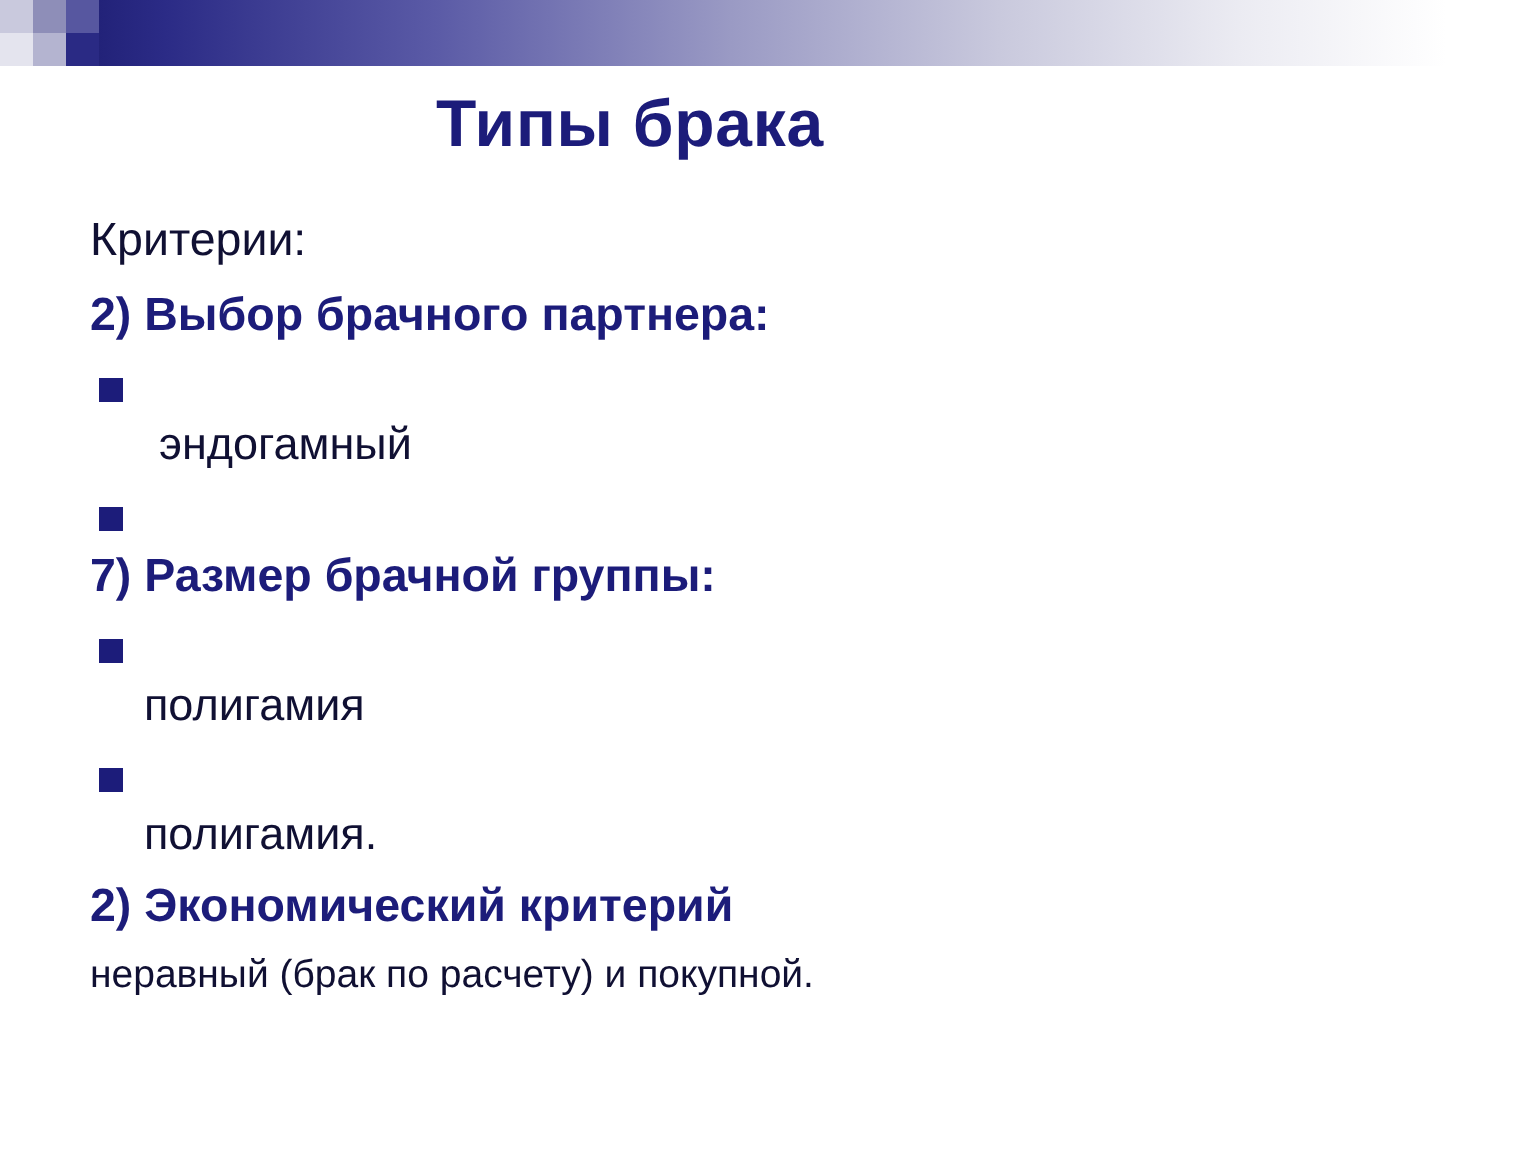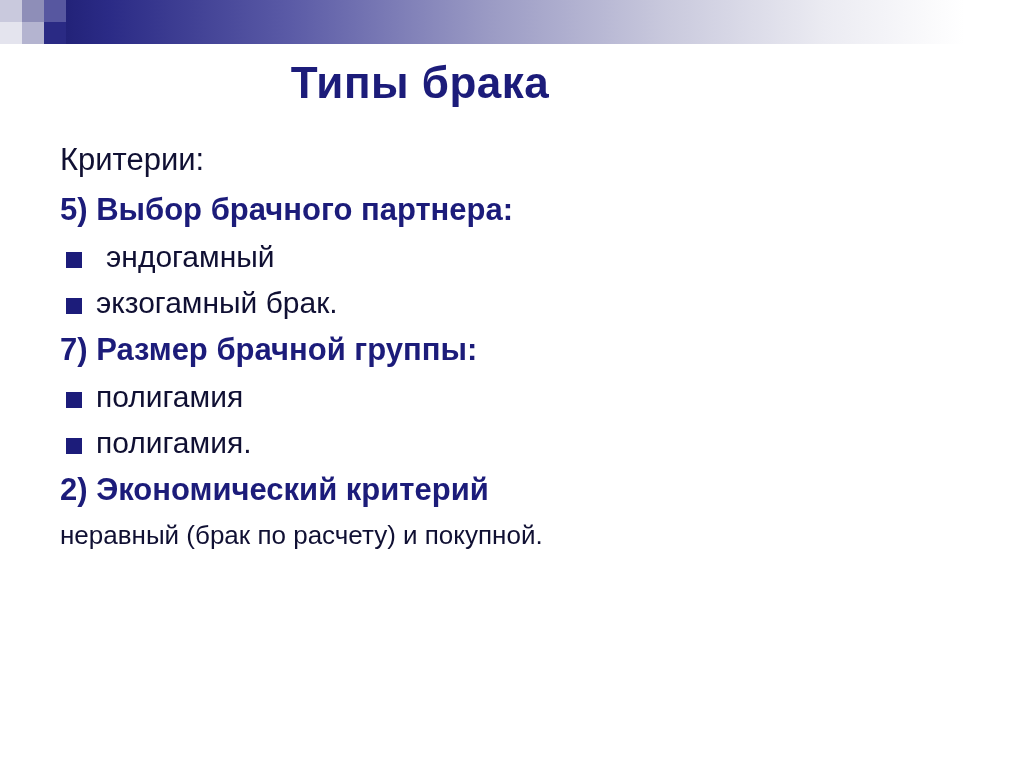--- a/index.html
+++ b/index.html
@@ -84,20 +84,21 @@
     height: 16px;
     background: #1c1c7a;
     margin-top: 12px;
     margin-right: 14px;
     flex: 0 0 auto;
   }
   .bullet-text {
     font-size: 30px;
     font-weight: normal;
     color: #101033;
+    margin-top: 40px;
   }
   .bullet-row.indented { padding-left: 6px; }
   .bullet-row.indented .bullet-text { padding-left: 10px; }
   .final {
     font-size: 26px;
     font-weight: normal;
     color: #101033;
     margin: 2px 0 0 0;
   }
 </style>
@@ -113,30 +114,29 @@
   <div class="sq e"></div>
   <div class="sq f"></div>
 </div>
 
 <div class="slide-title">Типы брака</div>
 
 <div class="content">
 
   <p class="plain">Критерии:</p>
 
-  <p class="crit">5) Выбор брачного партнера:</p>
+  <p class="crit">2) Выбор брачного партнера:</p>
 
   <div class="bullet-row indented">
     <span class="bullet-mark"></span>
     <span class="bullet-text">эндогамный</span>
   </div>
 
   <div class="bullet-row">
     <span class="bullet-mark"></span>
-    <span class="bullet-text">экзогамный брак.</span>
   </div>
 
   <p class="crit">7) Размер брачной группы:</p>
 
   <div class="bullet-row">
     <span class="bullet-mark"></span>
     <span class="bullet-text">полигамия</span>
   </div>
 
   <div class="bullet-row">

